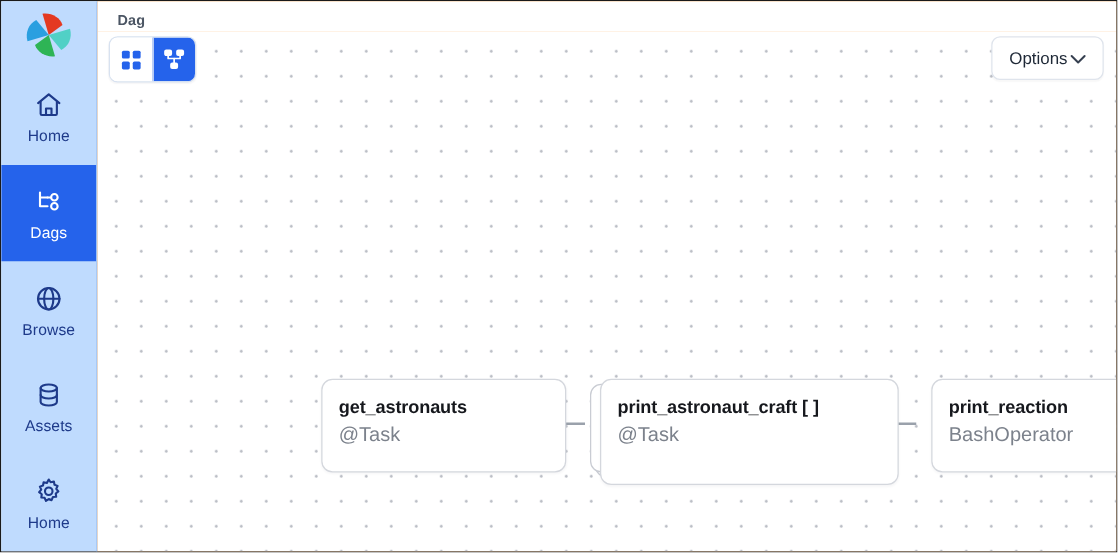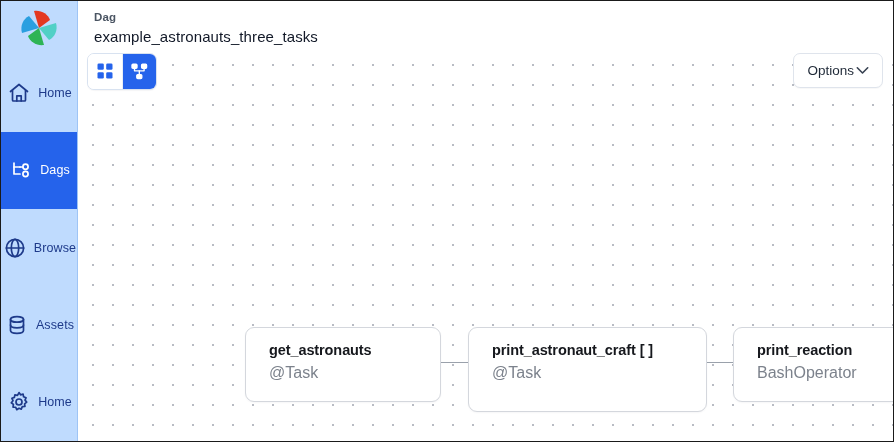--- a/index.html
+++ b/index.html
@@ -32,20 +32,21 @@
     height: 54px;
     display: flex;
     align-items: center;
     justify-content: center;
   }
   .logo-wrap svg { display: block; }
 
   .nav-item {
     height: 78px;
     display: flex;
+    flex-direction: column;
     align-items: center;
     justify-content: center;
     gap: 6px;
     color: #1e3a8a;
     cursor: pointer;
     text-decoration: none;
   }
   .nav-item .nav-icon {
     width: 26px; height: 26px;
     display: flex; align-items: center; justify-content: center;
@@ -158,24 +159,25 @@
     height: 1.5px;
     background: #9aa1ab;
     z-index: 1;
   }
 
   .node {
     position: absolute;
     background: #ffffff;
     border: 1px solid #d4d7dd;
     border-radius: 9px;
-    padding: 13px 13px 0 23px;
+    padding: 13px 13px 0 13px;
     z-index: 3;
     cursor: pointer;
     box-shadow: 0 1px 2px rgba(16,24,40,.04);
+    margin-left: 12px;
   }
   .node-title {
     font-size: 14.5px;
     font-weight: 700;
     color: #16181d;
     line-height: 1.25;
     letter-spacing: -.1px;
     white-space: nowrap;
   }
   .node-sub {
@@ -269,21 +271,20 @@
       </span>
       <span class="nav-label">Home</span>
     </a>
 
   </nav>
 
   <div class="main">
 
     <div class="header">
       <div class="hdr-kicker">Dag</div>
-      <div class="hdr-title">example_astronauts_three_tasks</div>
     </div>
 
     <div class="canvas">
 
       <div class="toolbar-left">
         <button class="tgl">
           <span>
             <svg width="16" height="16" viewBox="0 0 16 16" fill="#2563eb" aria-hidden="true">
               <rect x="0.5" y="0.5" width="6.3" height="6.3" rx="1.3"></rect>
               <rect x="9.2" y="0.5" width="6.3" height="6.3" rx="1.3"></rect>

